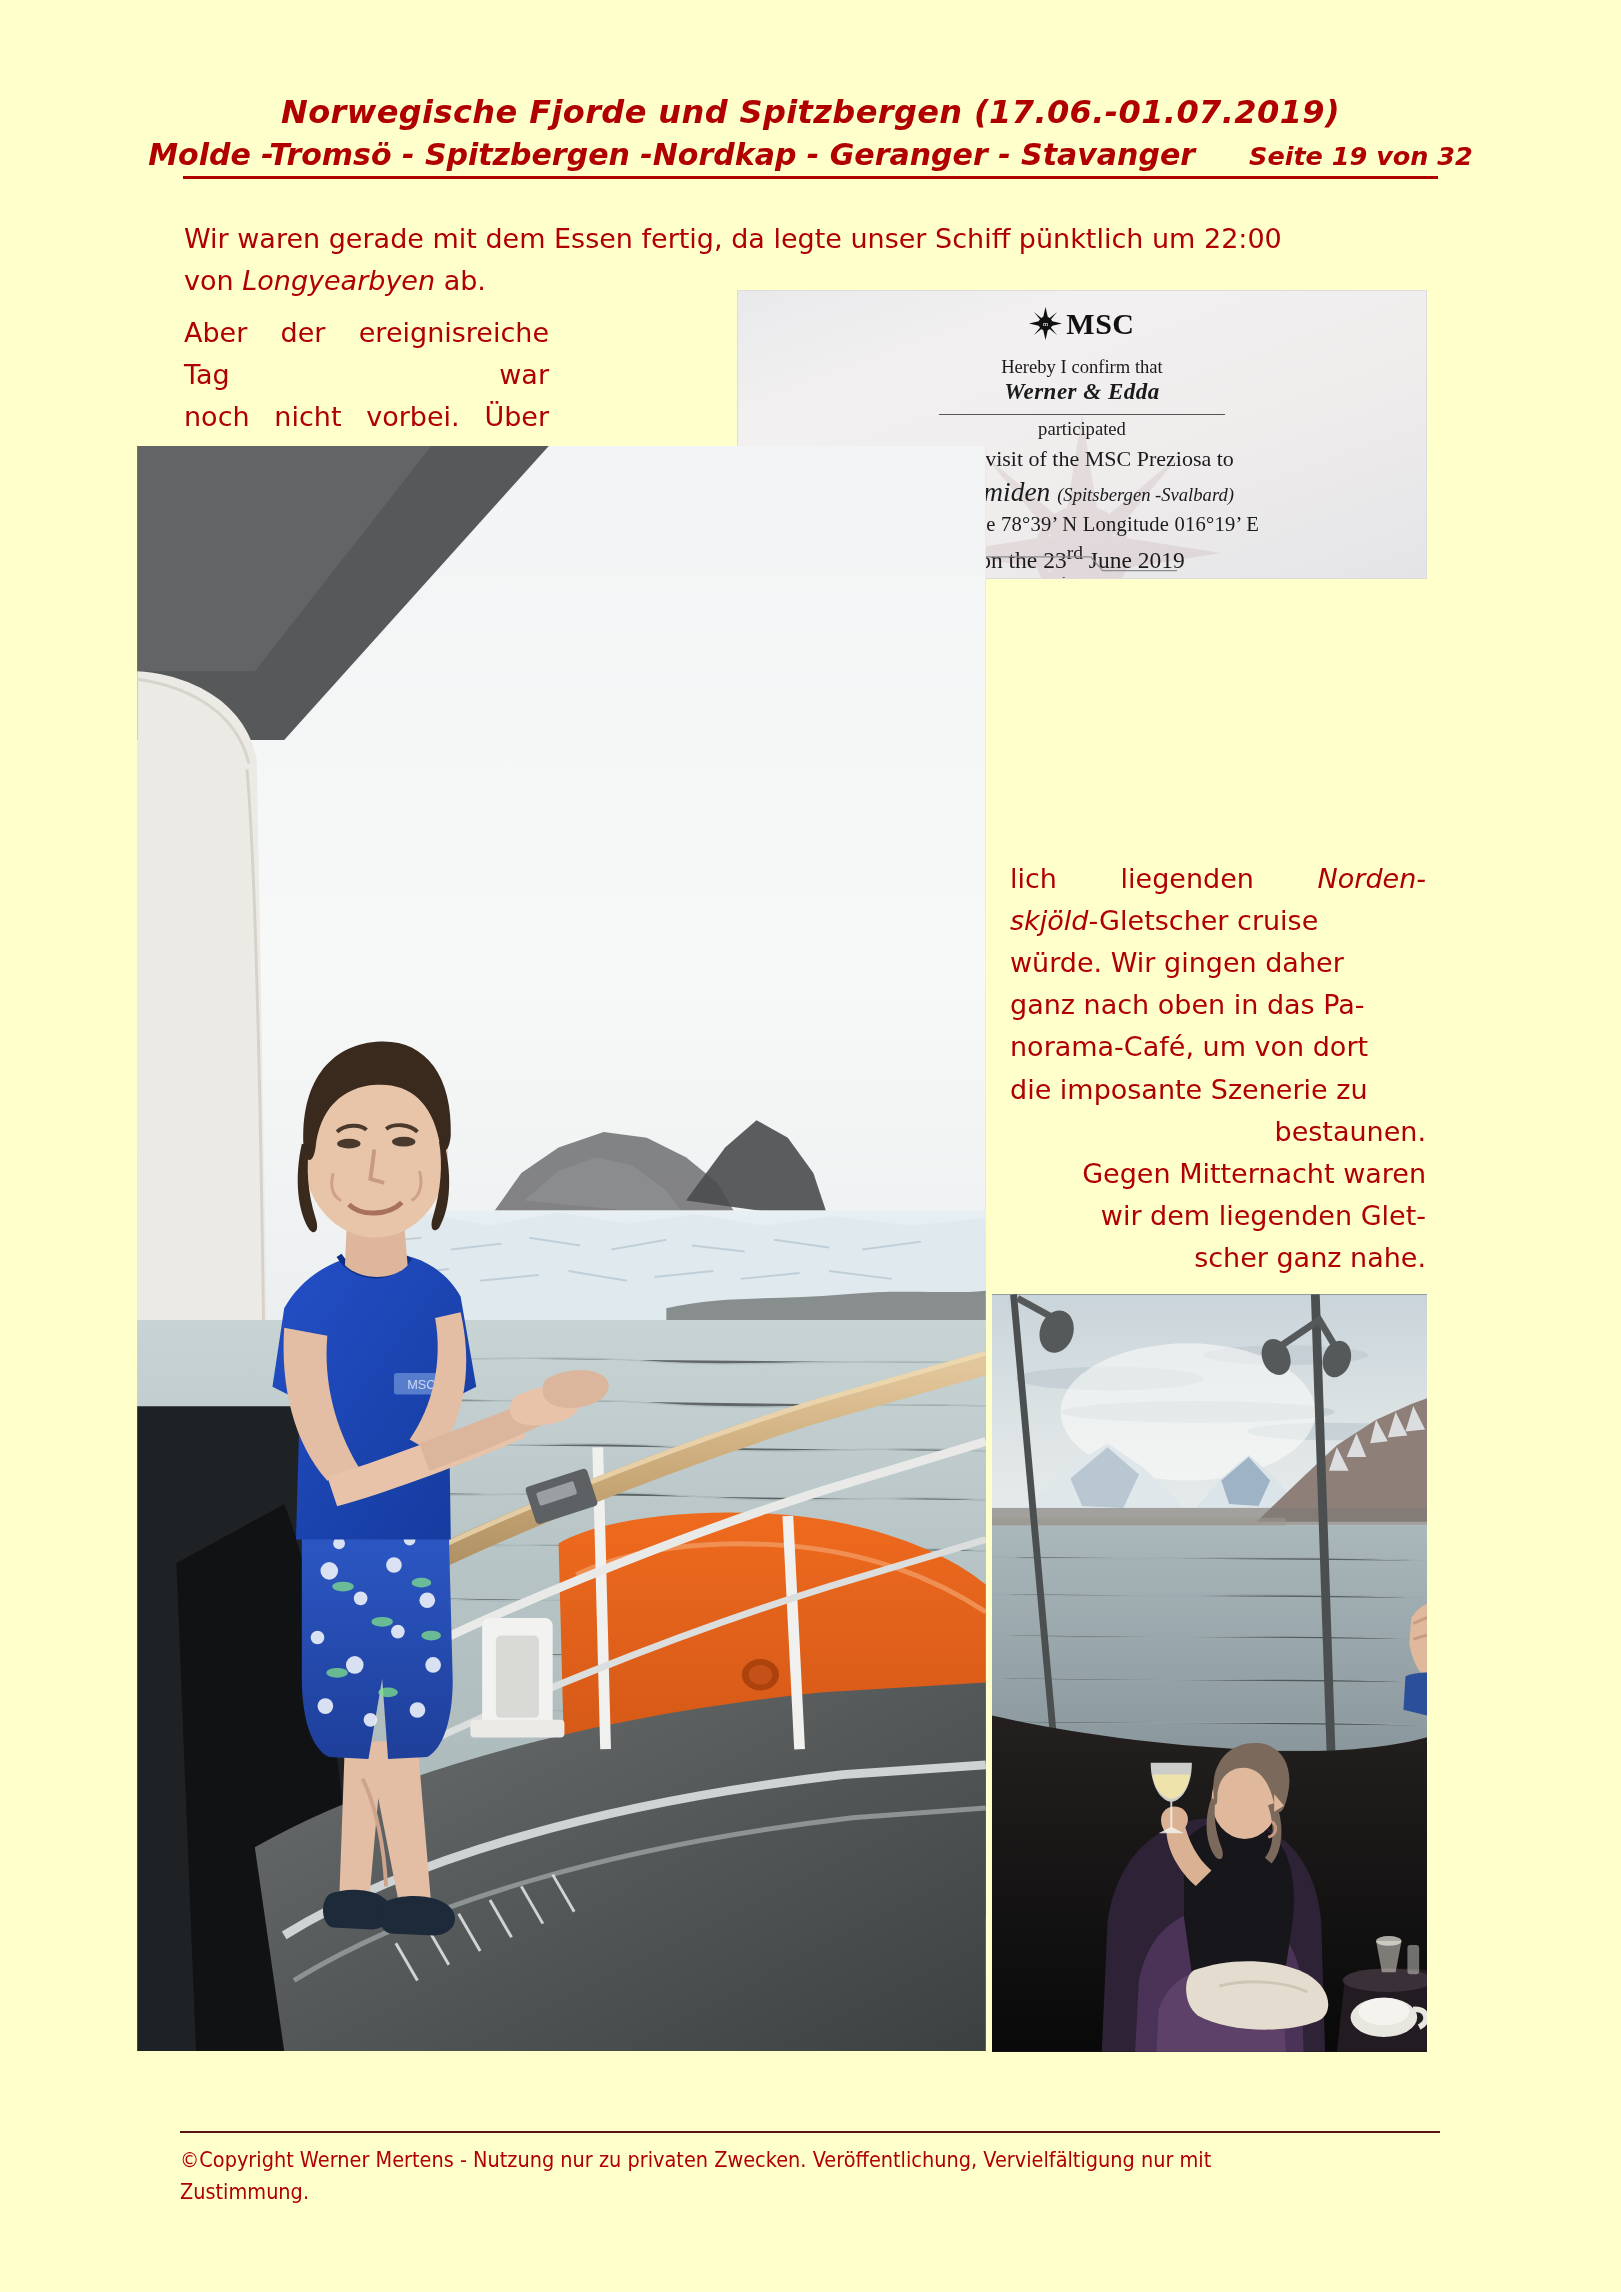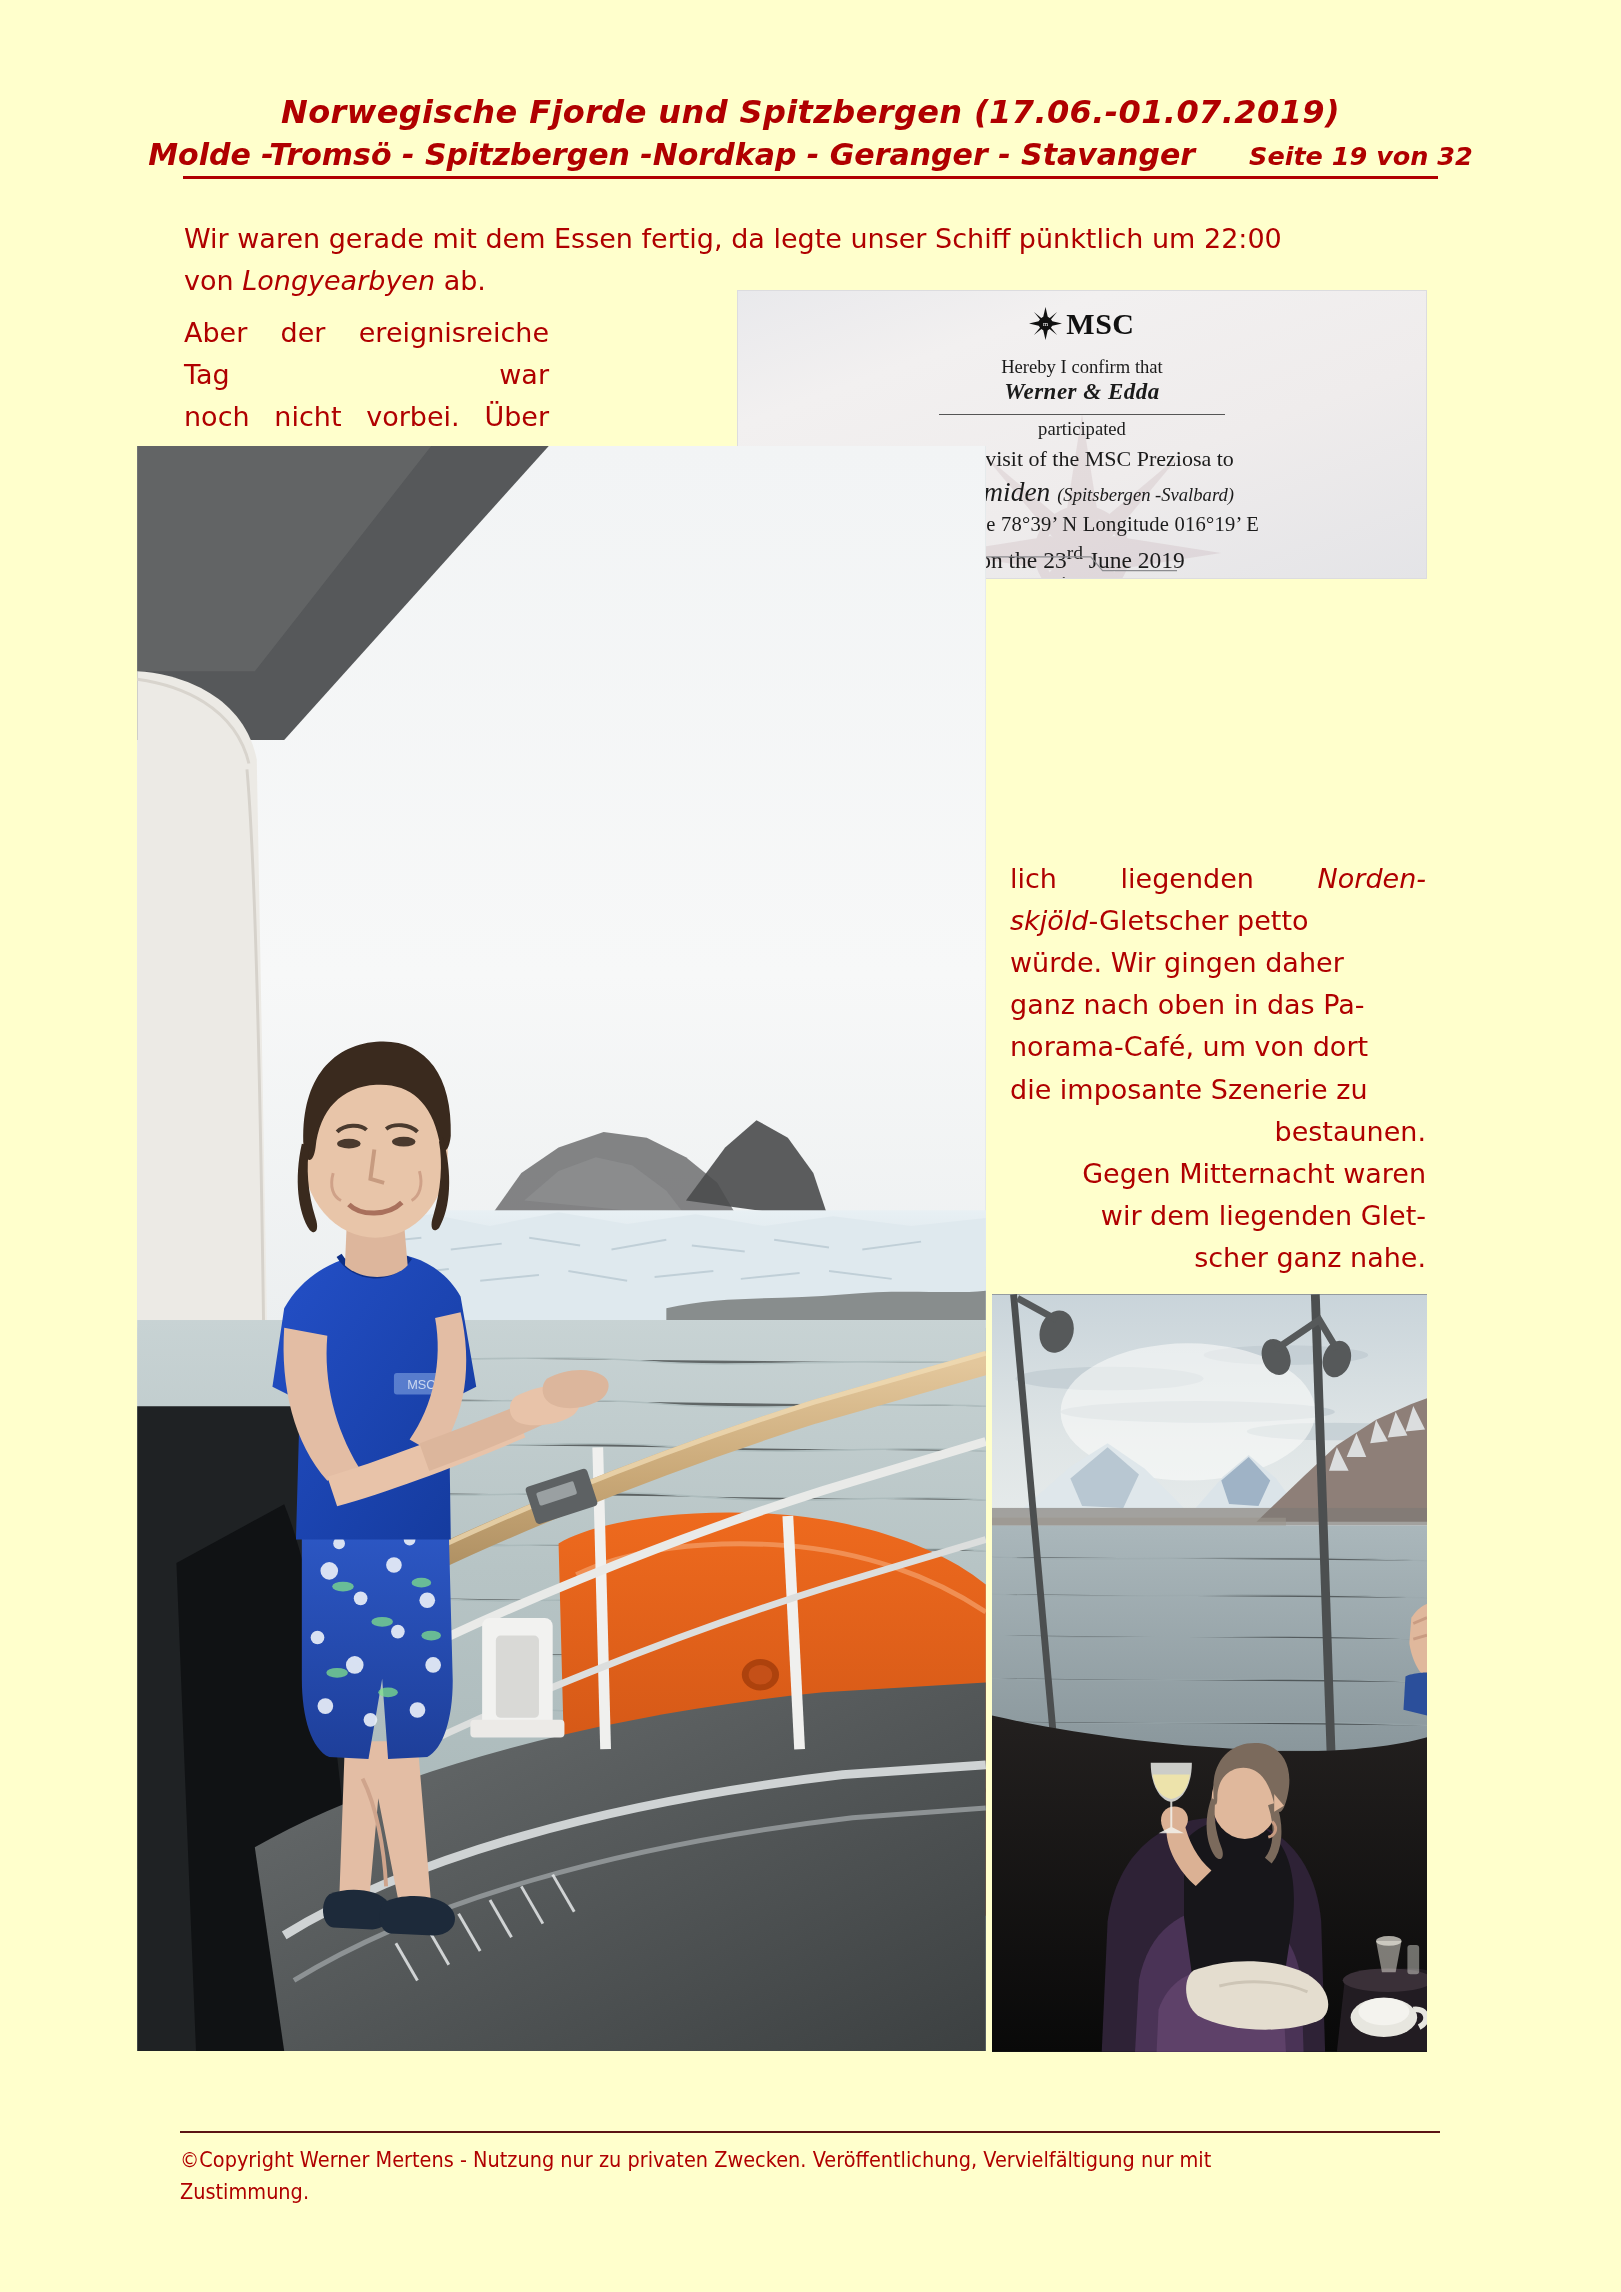--- a/index.html
+++ b/index.html
@@ -524,21 +524,21 @@
     <path d="M254,697 C262,691 278,692 286,700" fill="none" stroke="#4a3a2e" stroke-width="4"></path>
     <path d="M242,718 L238,748 L252,752" fill="none" stroke="#c79b80" stroke-width="4"></path>
     <path d="M216,774 C228,786 256,786 270,772" fill="none" stroke="#a9705c" stroke-width="5"></path>
     <path d="M200,742 C196,756 200,766 208,770" fill="none" stroke="#cfa188" stroke-width="3"></path>
     <path d="M288,740 C292,754 288,766 280,770" fill="none" stroke="#cfa188" stroke-width="3"></path>
   </svg>
 </div>
 
 <div id="right-col" class="body-text">
   <p id="rc-p1"><span>lich liegenden </span><span class="ital">Norden-</span></p>
-  <p id="rc-p2"><span class="ital">skjöld</span><span>-Gletscher petto</span></p>
+  <p id="rc-p2"><span class="ital">skjöld</span><span>-Gletscher cruise</span></p>
   <p>würde. Wir gingen daher</p>
   <p>ganz nach oben in das Pa-</p>
   <p>norama-Café, um von dort</p>
   <p>die imposante Szenerie zu</p>
   <p class="lastline">bestaunen.</p>
   <p class="lastline">Gegen Mitternacht waren</p>
   <p class="lastline">wir dem liegenden Glet-</p>
   <p class="lastline">scher ganz nahe.</p>
 </div>
 

